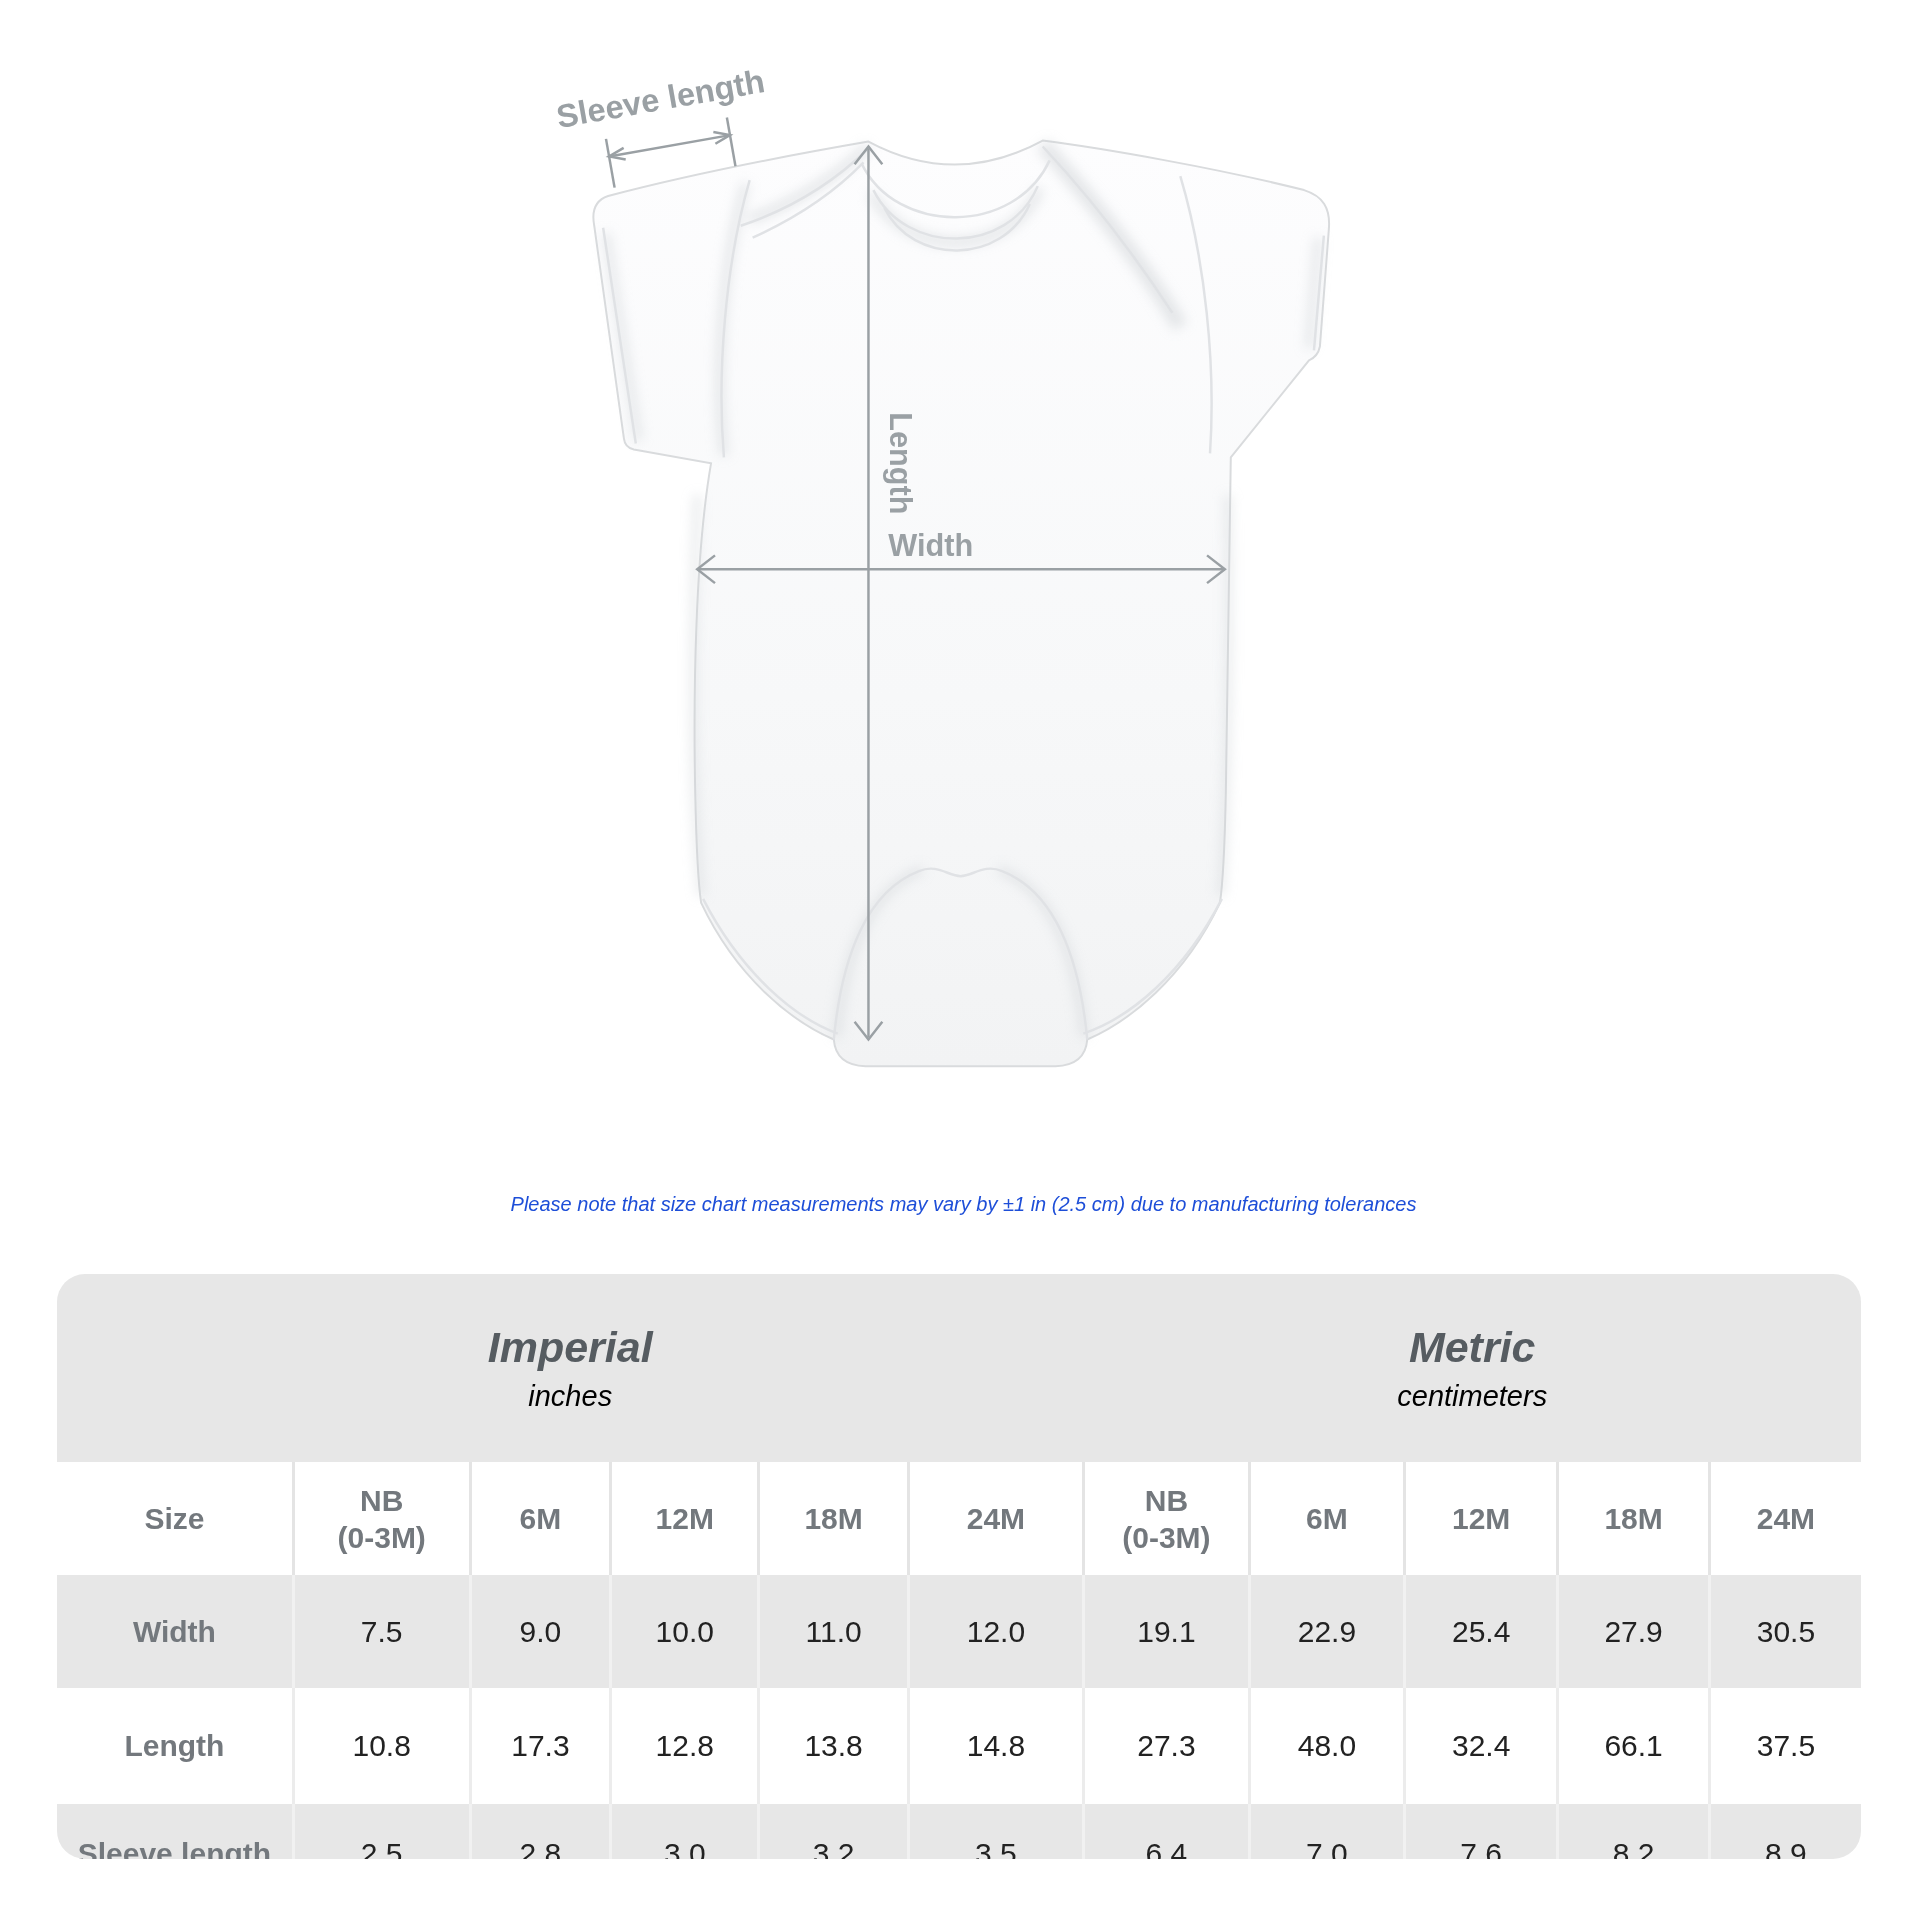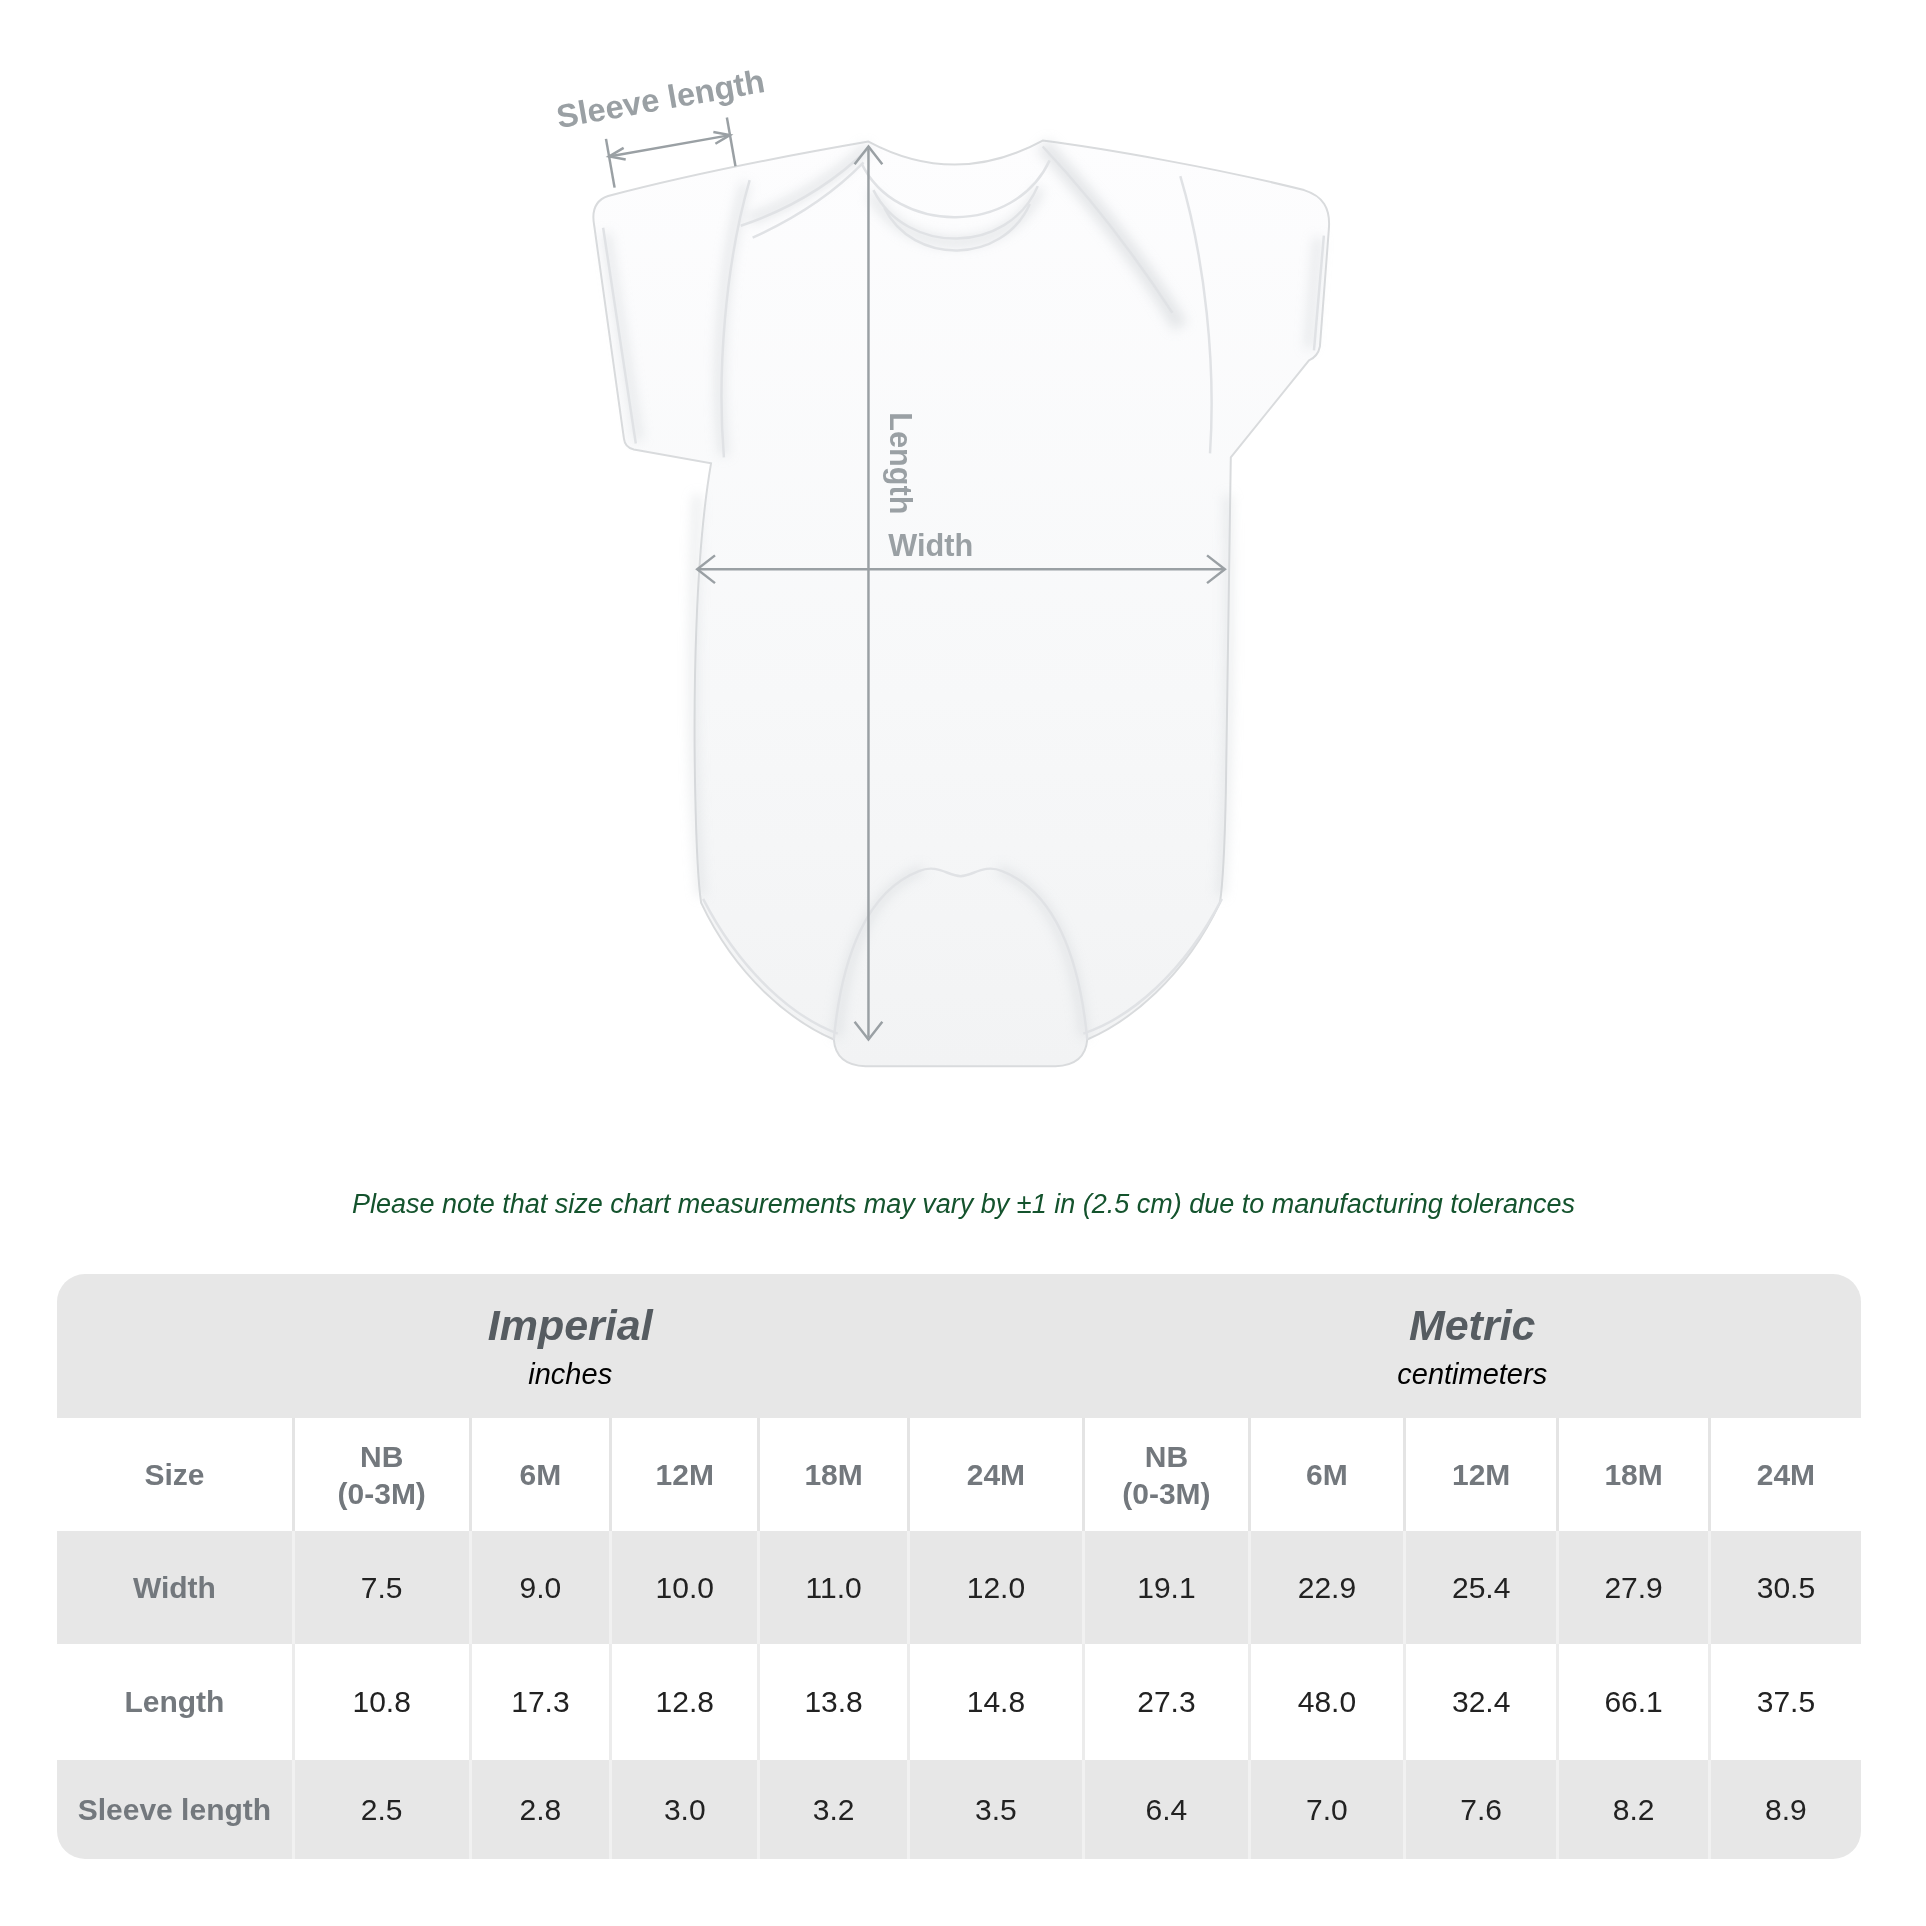--- a/index.html
+++ b/index.html
@@ -7,34 +7,34 @@
     position:relative;width:1927px;height:1927px;overflow:hidden;
     background:#ffffff;font-family:"Liberation Sans",sans-serif;
   }
   .diagram-svg{position:absolute;top:0;left:0;}
   .page-title{
     position:absolute;top:1111px;left:0;width:1927px;text-align:center;
     font-size:47px;font-weight:700;color:#3c4043;line-height:59px;
   }
   .page-note{
     position:absolute;top:1186px;left:0;width:1927px;text-align:center;
-    font-size:27px;font-style:italic;color:#14532d;line-height:36px;
+    font-size:20px;font-style:italic;color:#1d4ed8;line-height:36px;
   }
   .size-table-wrap{
     position:absolute;top:1274px;left:57px;width:1804px;height:585px;
     border-radius:28px;overflow:hidden;background:#ffffff;
   }
   table.size-table{
     width:100%;height:100%;border-collapse:collapse;table-layout:fixed;
   }
   table.size-table th,table.size-table td{
     text-align:center;vertical-align:middle;padding:0;margin:0;
     font-size:30px;color:#222222;font-weight:400;
   }
-  tr.band-row{height:144px;}
+  tr.band-row{height:188px;}
   tr.band-row th{background:#e7e7e7;}
   .sec-title{font-size:43px;font-weight:700;font-style:italic;color:#565c61;line-height:48px;}
   .sec-unit{font-size:29px;font-style:italic;color:#000000;line-height:34px;margin-top:8px;}
   tr.cols-row{height:113px;}
   tr.cols-row th{background:#ffffff;font-weight:700;color:#73787d;line-height:37px;}
   tr.cols-row th + th{border-left:3px solid #e4e4e4;}
   .l2{display:block;}
   tr.data-row td:first-child{font-weight:700;color:#73787d;}
   tr.row-w{height:113px;}
   tr.row-l{height:116px;}

